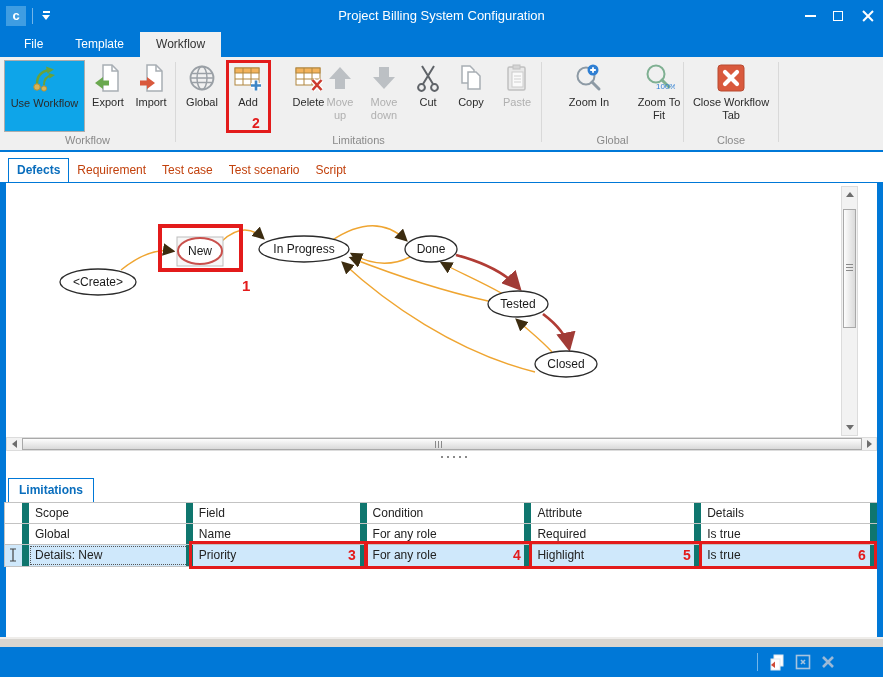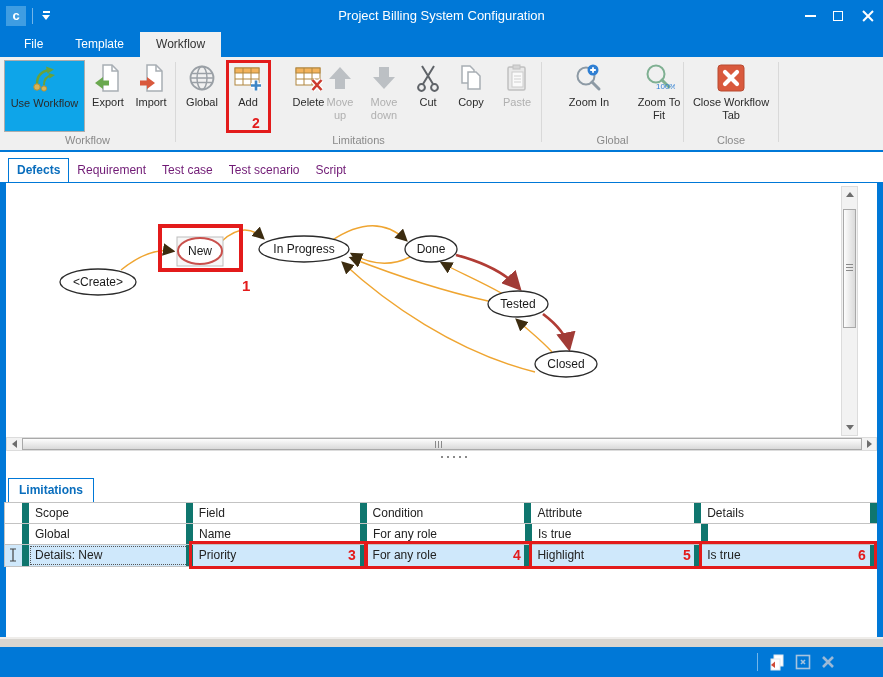--- a/index.html
+++ b/index.html
@@ -42,21 +42,21 @@
   .rbtn svg { width:32px; height:32px; flex:none; margin-top:2px; }
   .rlbl { margin-top:2px; line-height:1.18; }
   .rbtn.pressed { background:#0ea5e9; border:1px solid #adadad; }
   .rbtn.dis { color:#b0b0b0; }
   .rsep { position:absolute; top:5px; width:1px; height:80px; background:#d9d9d9; }
   .rgrp { position:absolute; top:77px; height:14px; font-size:11px; color:#8a8a8a; text-align:center; }
 
   
   .doctabs { left:0; top:152px; width:883px; height:31px; background:#fff;
     border-bottom:1px solid #0078d7; display:flex; align-items:flex-end; padding-left:8px; }
-  .dtab { height:23px; padding:0 8px; line-height:22px; font-size:12px; color:#701a75; }
+  .dtab { height:23px; padding:0 8px; line-height:22px; font-size:12px; color:#c2410c; }
   .dtab.active { height:25px; margin-bottom:-1px; background:#fff; border:1px solid #0078d7;
     color:#0a6ebd; font-weight:bold; z-index:2; }
 
   
   .bluestrip { top:183px; width:6px; height:454px; background:#0078d7; }
 
   
   .vscroll { left:841px; top:186px; width:17px; height:250px; background:#f2f2f2; border:1px solid #dcdcdc; }
   .sbarrow { position:absolute; left:1px; width:13px; height:13px; display:flex; align-items:center; justify-content:center; }
   .tri-up   { width:0; height:0; border-left:4px solid transparent; border-right:4px solid transparent; border-bottom:5px solid #6d6d6d; }
@@ -381,20 +381,21 @@
       <div class="tc c2">Field</div>
       <div class="tc c3">Condition</div>
       <div class="tc c4">Attribute</div>
       <div class="tc c5">Details</div>
     </div>
     <div class="trow">
       <div class="tc c0"></div>
       <div class="tc c1">Global</div>
       <div class="tc c2">Name</div>
       <div class="tc c3">For any role</div>
+      <div class="tc c4">Required</div>
       <div class="tc c5">Is true</div>
     </div>
     <div class="trow sel">
       <div class="tc c0">
         <svg width="8" height="14" viewBox="0 0 8 14">
           <path d="M1 1 h6 M1 13 h6 M4 1 v12" stroke="#444" stroke-width="1.2" fill="none"></path>
         </svg>
       </div>
       <div class="tc c1 focuscell">Details: New</div>
       <div class="tc c2">Priority</div>

